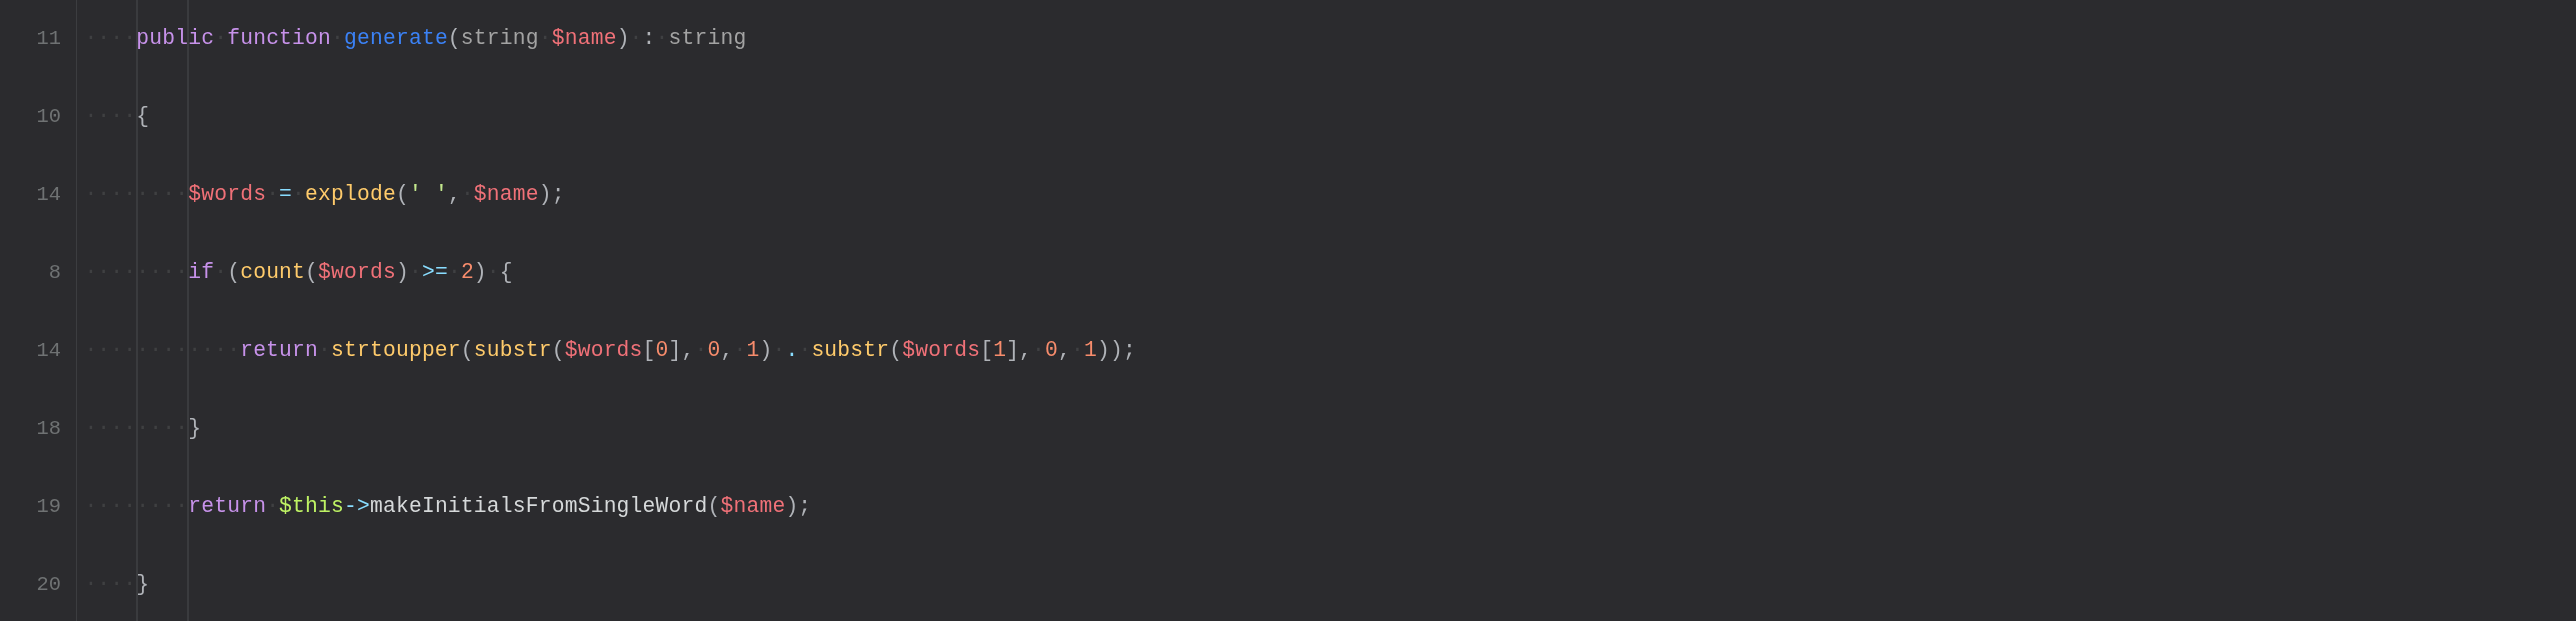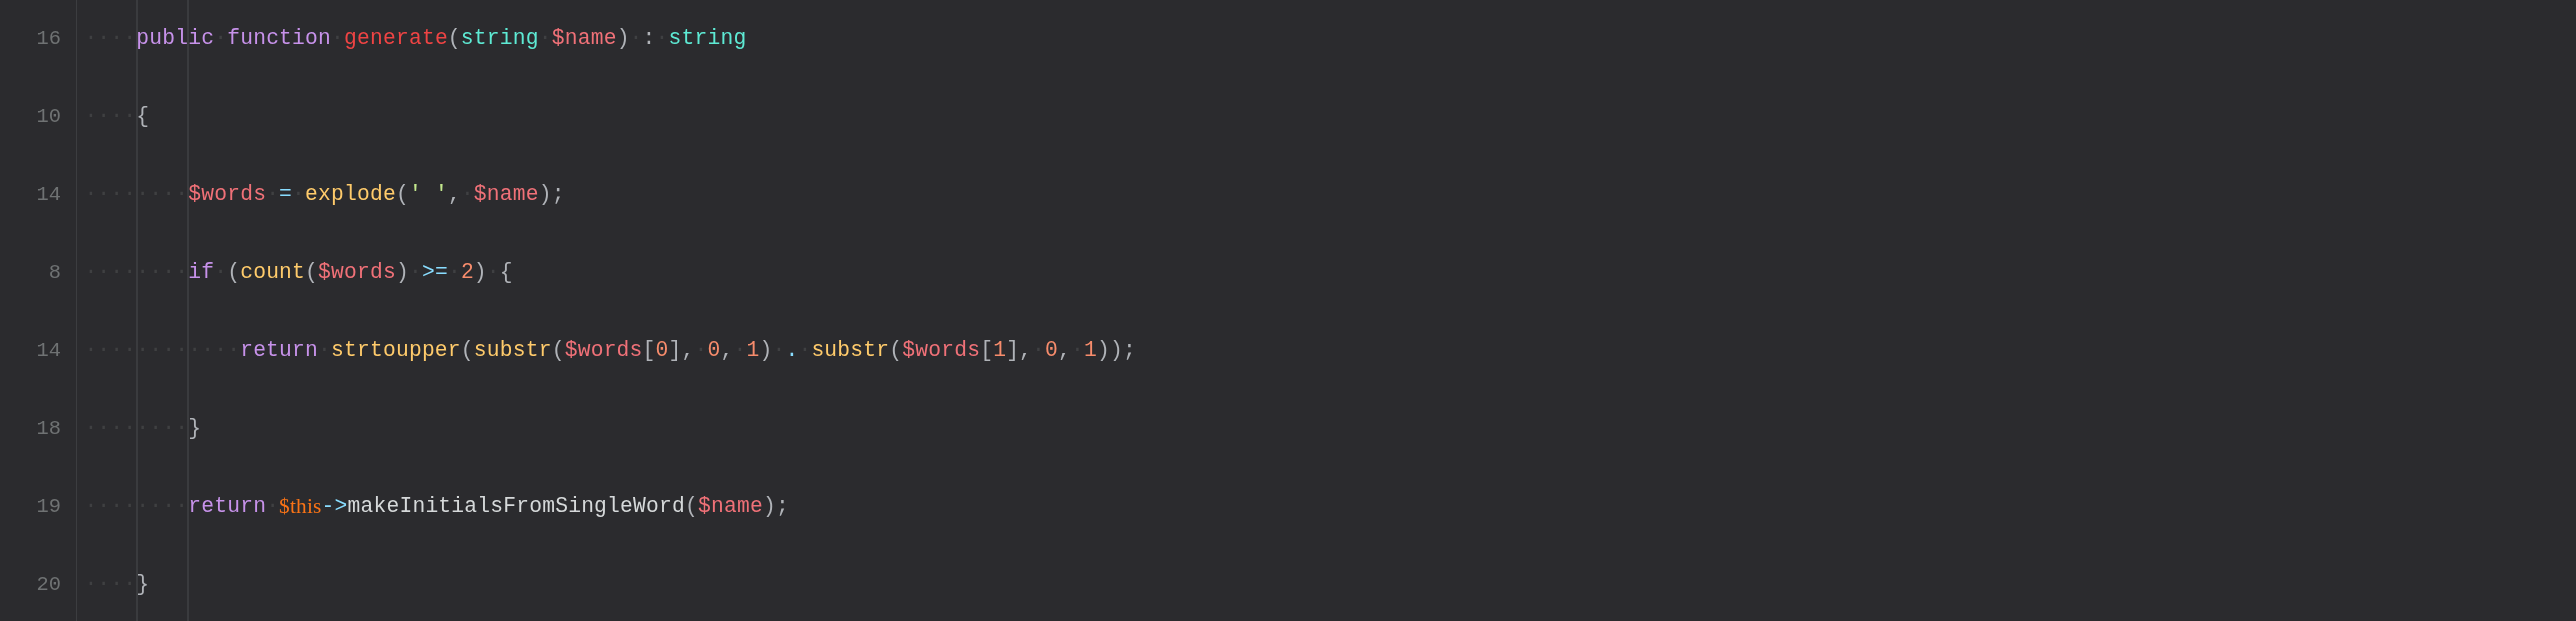--- a/index.html
+++ b/index.html
@@ -48,37 +48,37 @@
     padding-left: 7.4px;
   }
   .guide {
     position: absolute;
     top: 0;
     width: 1.9px;
     background: #3a3b3e;
   }
   .tok-ws    { color: #3f4042; }
   .tok-kw    { color: #c792ea; }
-  .tok-fn    { color: #ef4444; }
+  .tok-fn    { color: #3b82f6; }
   .tok-fncall{ color: #ffcb6b; }
-  .tok-type  { color: #5eead4; }
+  .tok-type  { color: #a3a3a3; }
   .tok-var   { color: #f07178; }
   .tok-punc  { color: #b0b3b8; }
   .tok-op    { color: #89ddff; }
   .tok-str   { color: #c3e88d; }
   .tok-num   { color: #f78c6c; }
   .tok-method{ color: #d6d9da; text-align: right; }
-  .tok-this  { color: #f97316; font-family: Liberation Serif, serif; }
+  .tok-this  { color: #bef264; }
 </style>
 </head>
 <body>
 
 <div class="editor">
   <div class="gutter" id="gutter">
-      <div class="ln">16</div>
+      <div class="ln">11</div>
       <div class="ln">10</div>
       <div class="ln">14</div>
       <div class="ln">8</div>
       <div class="ln">14</div>
       <div class="ln">18</div>
       <div class="ln">19</div>
       <div class="ln">20</div>
     </div>
   <div class="code-col" id="code">
       <div class="guide" style="left: 59px; height: 624px;"></div>

